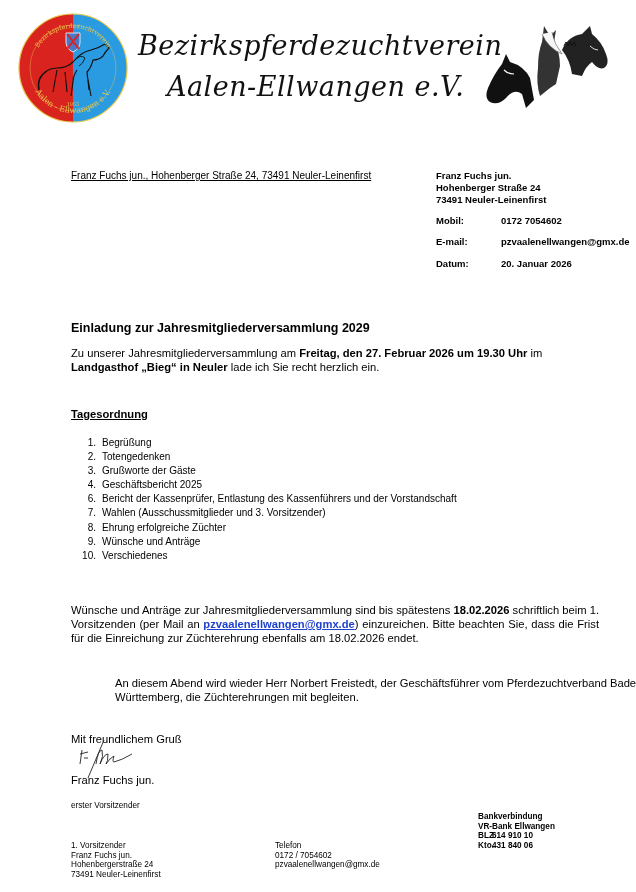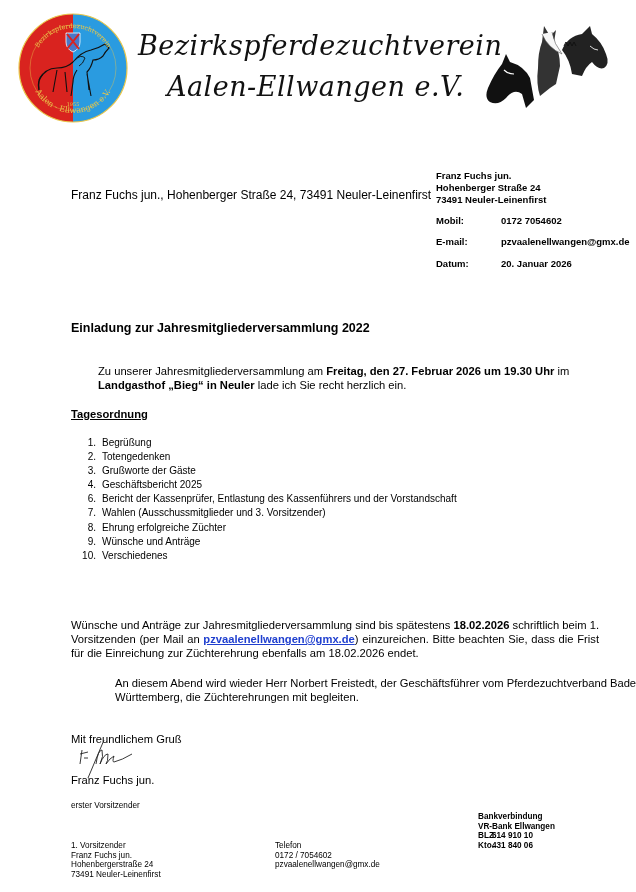--- a/index.html
+++ b/index.html
@@ -5,38 +5,38 @@
   html, body { margin:0; padding:0; background:#ffffff; }
   body { width:636px; height:892px; position:relative; overflow:hidden; font-family:"Liberation Sans", sans-serif; color:#000; }
   .abs { position:absolute; }
   
   #logo { left:17px; top:12px; width:112px; height:112px; }
   .brand { font-family:"DejaVu Serif", serif; font-style:italic; font-size:27px; letter-spacing:0.5px; color:#111; }
   #brand-1 { left:138px; top:30px; }
   #brand-2 { left:167px; top:71px; }
   #horses { left:478px; top:20px; width:136px; height:96px; }
   
-  #sender-line { left:71px; top:188px; font-size:12px; }
+  #sender-line { left:71px; top:170px; font-size:10px; text-decoration:underline; }
   
   .addr { font-size:9.5px; font-weight:bold; line-height:12px; }
   #addr-block { left:436px; top:170px; }
   .kv { font-size:9.5px; font-weight:bold; }
   .kv .k { display:inline-block; width:65px; }
   #kv-mobil { left:436px; top:215px; }
   #kv-email { left:436px; top:236px; }
   #kv-datum { left:436px; top:258px; }
   
   #subject { left:71px; top:321px; font-size:12.5px; font-weight:bold; }
   .p { font-size:11.2px; line-height:14px; }
-  #intro { left:71px; top:364px; width:530px;margin-left:27px; }
+  #intro { left:71px; top:346px; width:530px; }
   #agenda-title { left:71px; top:408px; font-size:11.2px; font-weight:bold; text-decoration:underline; }
   #agenda { left:71px; top:436px; margin:0; padding:0; list-style:none; }
   #agenda li { font-size:10px; line-height:14px; height:14.1px; white-space:nowrap; }
   #agenda .num { display:inline-block; width:25px; text-align:right; margin-right:6px; }
-  #para1 { left:71px; top:618px; width:528px; text-align:justify; }
+  #para1 { left:71px; top:603px; width:528px; text-align:justify; }
   #para1 a { color:#1f3fcf; font-weight:bold; text-decoration:underline; }
   #para2 { left:71px; top:676px; width:540px;margin-left:44px; }
   #closing { left:71px; top:733px; font-size:11.2px; }
   #signature { left:74px; top:738px; width:70px; height:42px; }
   #signer { left:71px; top:774px; font-size:11.2px; }
   #signer-role { left:71px; top:789px; font-size:8.2px;margin-top:12px; }
   
   .foot { font-size:8.2px; line-height:9.5px; }
   #foot-1 { left:71px; top:841px; }
   #foot-2 { left:275px; top:841px; }
@@ -98,21 +98,21 @@
 <div id="kv-mobil" class="abs kv">
   <span class="k">Mobil:</span><span>0172 7054602</span>
 </div>
 <div id="kv-email" class="abs kv">
   <span class="k">E-mail:</span><span>pzvaalenellwangen@gmx.de</span>
 </div>
 <div id="kv-datum" class="abs kv">
   <span class="k">Datum:</span><span>20. Januar 2026</span>
 </div>
 
-<div id="subject" class="abs">Einladung zur Jahresmitgliederversammlung 2022</div>
+<div id="subject" class="abs">Einladung zur Jahresmitgliederversammlung 2029</div>
 
 <div id="intro" class="abs p"><span>Zu unserer Jahresmitgliederversammlung am </span><b>Freitag, den 27. Februar 2026 um 19.30 Uhr</b><span> im </span><b>Landgasthof „Bieg“ in Neuler</b><span> lade ich Sie recht herzlich ein.</span></div>
 
 <div id="agenda-title" class="abs">Tagesordnung</div>
 <ol id="agenda" class="abs">
   <li><span class="num">1.</span><span>Begrüßung</span></li>
   <li><span class="num">2.</span><span>Totengedenken</span></li>
   <li><span class="num">3.</span><span>Grußworte der Gäste</span></li>
   <li><span class="num">4.</span><span>Geschäftsbericht 2025</span></li>
   <li><span class="num">6.</span><span>Bericht der Kassenprüfer, Entlastung des Kassenführers und der Vorstandschaft</span></li>

